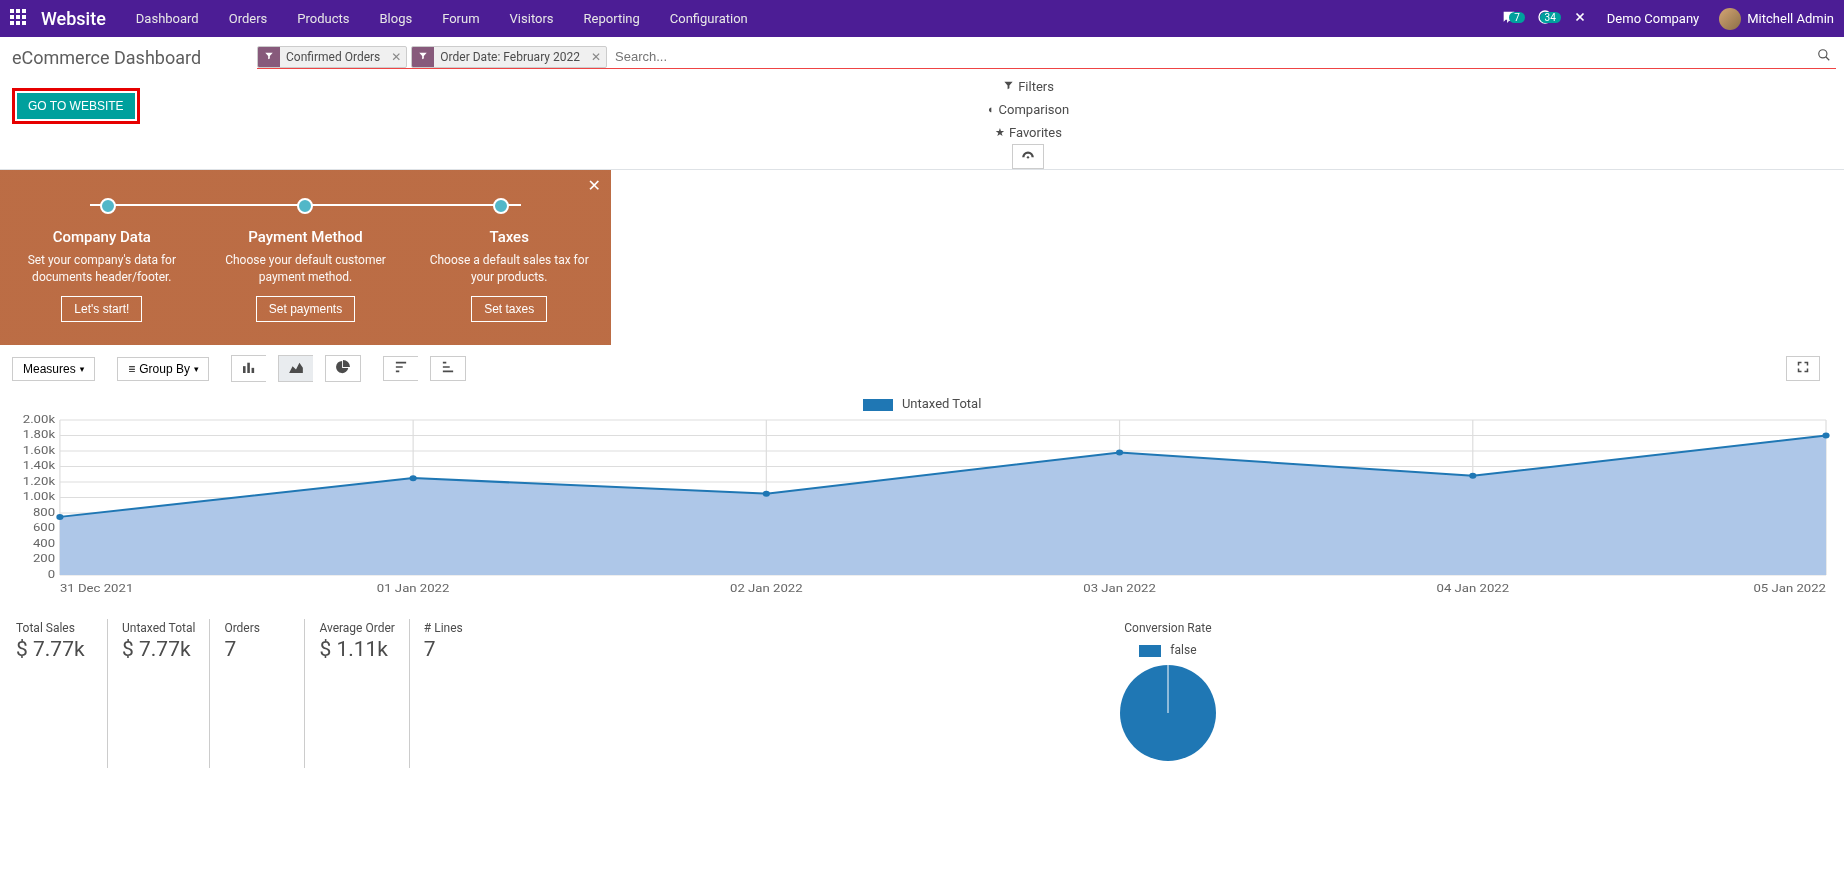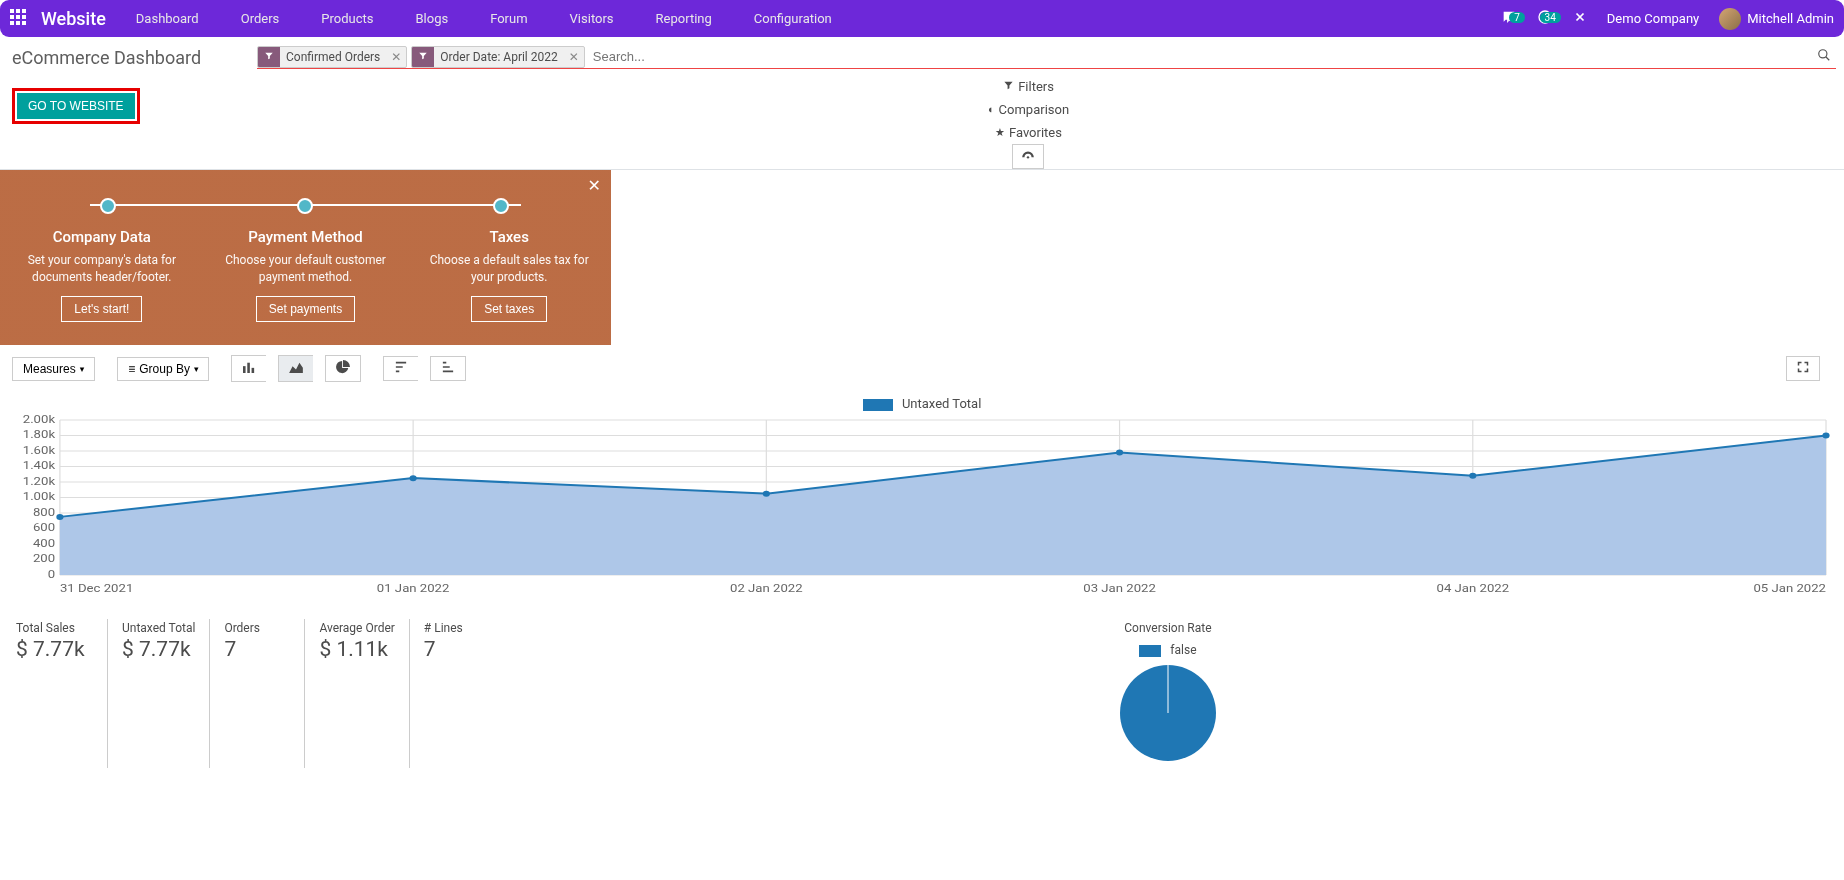--- a/index.html
+++ b/index.html
@@ -1,21 +1,21 @@
 <!DOCTYPE html>
 <html><head>
 <meta charset="utf-8">
 <style>
   * { box-sizing: border-box; margin: 0; padding: 0; }
   body { font-family: -apple-system, BlinkMacSystemFont, "Segoe UI", Roboto, "Helvetica Neue", Arial, sans-serif; font-size: 13px; color: #4c4c4c; overflow: hidden; }
 
-  .topbar { background: #6d28d9; height: 37px; display: flex; align-items: center; color: #fff; padding: 0 0; border-radius: 9px; }
+  .topbar { background: #4c1d95; height: 37px; display: flex; align-items: center; color: #fff; padding: 0 0; }
   .topbar .apps-icon { padding: 0 10px 0 10px; cursor: pointer; }
   .topbar .brand { font-size: 18px; font-weight: 500; color: #fff; padding: 0 15px 0 5px; }
-  .topbar .menu { display: flex; height: 100%; gap: 12px; }
+  .topbar .menu { display: flex; height: 100%; }
   .topbar .menu a { color: #e7e7e7; text-decoration: none; padding: 0 15px; display: flex; align-items: center; font-size: 13px; }
   .topbar .spacer { flex: 1; }
   .topbar .right { display: flex; align-items: center; height: 100%; }
   .topbar .right > div { padding: 0 10px; display: flex; align-items: center; position: relative; cursor: pointer; }
   .badge-msg { background: #00a09d; color: #fff; font-size: 10px; border-radius: 8px; padding: 0 5px; position: absolute; top: 3px; right: 2px; }
   .msg-icon, .clock-icon, .debug-icon { font-size: 15px; }
   .avatar { width: 22px; height: 22px; border-radius: 50%; background: linear-gradient(135deg,#d4a574,#8b6f47); margin-right: 6px; display:inline-block; }
 
   .control-row { display: flex; border-bottom: 1px solid #dee2e6; }
   .control-left { padding: 10px 12px 8px; }
@@ -160,21 +160,21 @@
         </span>
         <span class="facet-label">Confirmed Orders</span>
         <span class="facet-x">✕</span>
       </span>
       <span class="facet">
         <span class="facet-icon">
            <svg width="10" height="10" viewBox="0 0 24 24" fill="#fff">
               <path d="M3 4h18l-7 8v6l-4 2v-8z"></path>
             </svg>
         </span>
-        <span class="facet-label">Order Date: April 2022</span>
+        <span class="facet-label">Order Date: February 2022</span>
         <span class="facet-x">✕</span>
       </span>
       <input class="search-input" placeholder="Search..." style="">
       <span class="search-icon">
         <svg width="14" height="14" viewBox="0 0 24 24" fill="none" stroke="#555" stroke-width="2">
             <circle cx="10" cy="10" r="7"></circle>
             <path d="M21 21l-6-6"></path>
           </svg>
       </span>
     </div>

